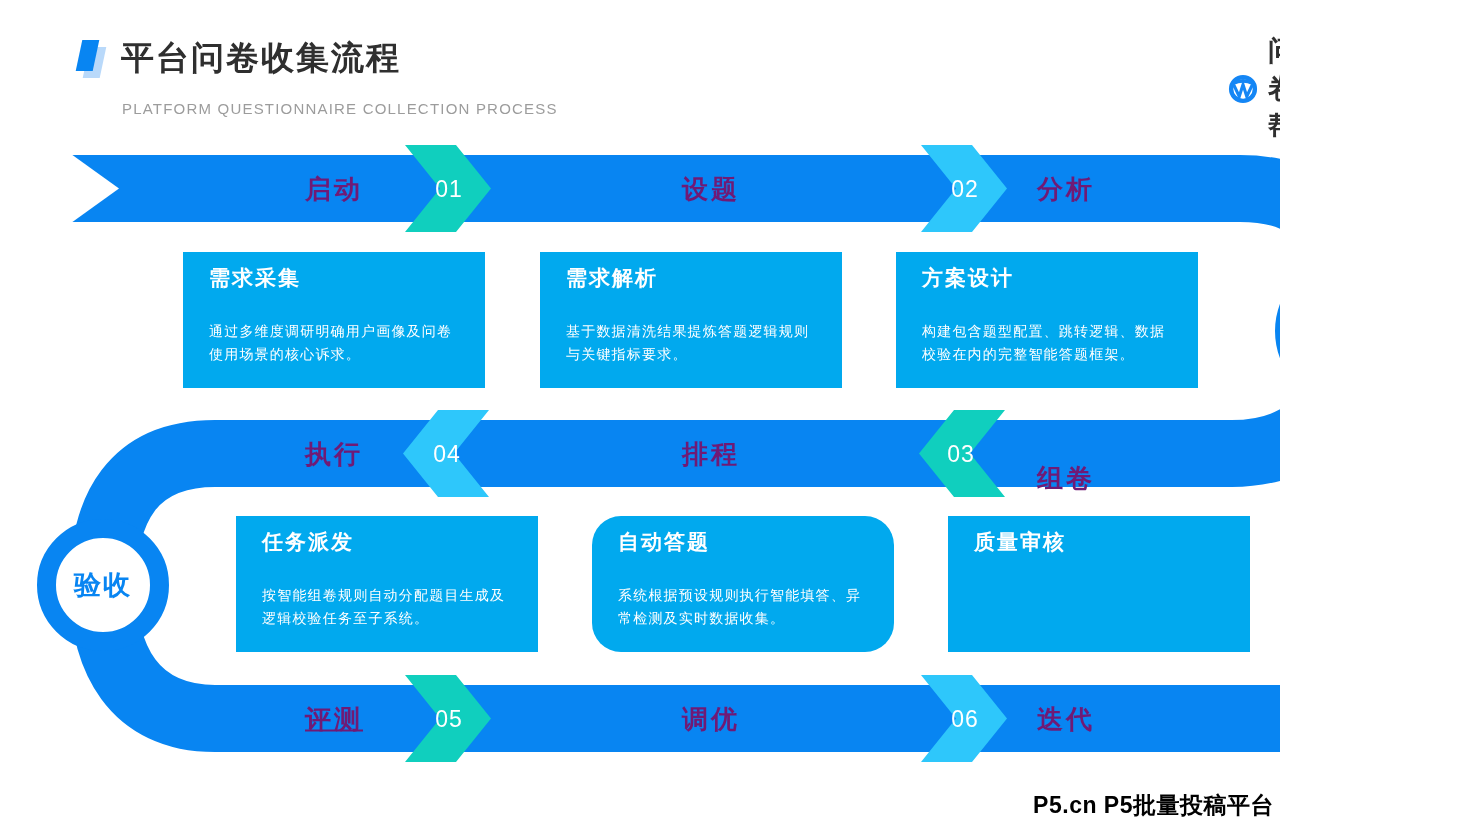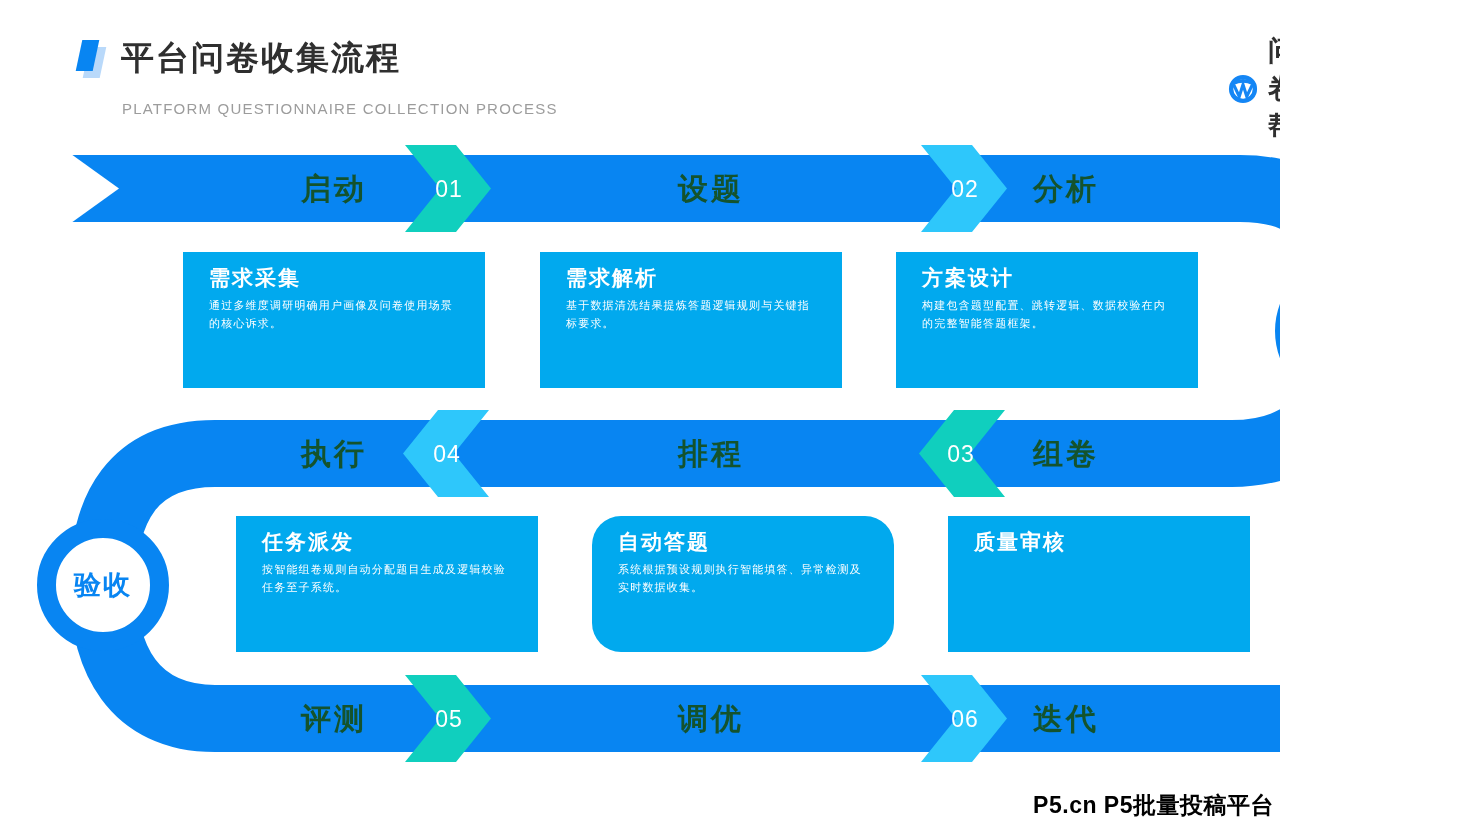--- a/index.html
+++ b/index.html
@@ -31,36 +31,36 @@
   
   .flow-svg{position:absolute;left:0;top:0;width:1461px;height:817px;}
   .snake{stroke:var(--band-blue);fill:none;stroke-width:67px;}
   .fillband{fill:var(--band-blue);}
   .white-fill{fill:#ffffff;}
   .ring{stroke:var(--band-blue);fill:#ffffff;stroke-width:19px;}
   .chev-teal{fill:var(--chevron-teal);}
   .chev-cyan{fill:var(--chevron-cyan);}
 
   
-  .band-label{position:absolute;transform:translate(-50%,-50%);color:#14532d;
-    font-size:30px;font-weight:700;letter-spacing:3px;white-space:nowrap;}
+  .band-label{position:absolute;transform:translate(-50%,-50%);color:#701a75;
+    font-size:26px;font-weight:700;letter-spacing:3px;white-space:nowrap;}
   .step-num{position:absolute;transform:translate(-50%,-50%);color:#fff;
     font-size:23px;font-weight:400;letter-spacing:1px;}
 
   
   .circle-label{position:absolute;transform:translate(-50%,-50%);
     color:var(--band-blue);font-weight:700;text-align:center;}
   .circle-right{left:1352px;top:331px;font-size:26px;line-height:34px;letter-spacing:2px;}
   .circle-left{left:103px;top:585px;font-size:27px;letter-spacing:2px;text-align:center;}
 
   
   .card{position:absolute;width:302px;height:136px;background:var(--card-cyan);
     color:#fff;padding:12px 26px;}
   .card-title{font-size:21px;font-weight:700;letter-spacing:2px;}
-  .card-desc{margin-top:4px;font-size:11px;line-height:1.65;letter-spacing:1.2px;}
+  .card-desc{margin-top:28px;font-size:14px;line-height:1.65;letter-spacing:1.2px;}
 
   .footer{position:absolute;right:6px;top:790px;font-size:23px;font-weight:700;
     color:var(--footer-color);letter-spacing:0.5px;}
 </style>
 </head>
 <body>
 
 <div class="poster">
 
   <svg class="flow-svg" viewBox="0 0 1461 817">
@@ -106,23 +106,23 @@
   <div class="band-label" style="left:334px;top:189px;">启动</div>
   <div class="step-num" style="left:449px;top:189px;">01</div>
   <div class="band-label" style="left:711px;top:189px;">设题</div>
   <div class="step-num" style="left:965px;top:189px;">02</div>
   <div class="band-label" style="left:1066px;top:189px;">分析</div>
 
   <div class="band-label" style="left:334px;top:454px;">执行</div>
   <div class="step-num" style="left:447px;top:454px;">04</div>
   <div class="band-label" style="left:711px;top:454px;">排程</div>
   <div class="step-num" style="left:961px;top:454px;">03</div>
-  <div class="band-label" style="left:1066px;top:454px;">组卷</div>
+  <div class="band-label" style="left:1066px;top:478px;">组卷</div>
 
-  <div class="band-label" style="left:334px;top:719px;">评测</div>
+  <div class="band-label" style="left:334px;top:719px;text-decoration:underline;">评测</div>
   <div class="step-num" style="left:449px;top:719px;">05</div>
   <div class="band-label" style="left:711px;top:719px;">调优</div>
   <div class="step-num" style="left:965px;top:719px;">06</div>
   <div class="band-label" style="left:1066px;top:719px;">迭代</div>
 
   <div class="circle-label circle-right">
     <div>答题</div>
     <div>流程</div>
   </div>
   <div class="circle-label circle-left">验收</div>

